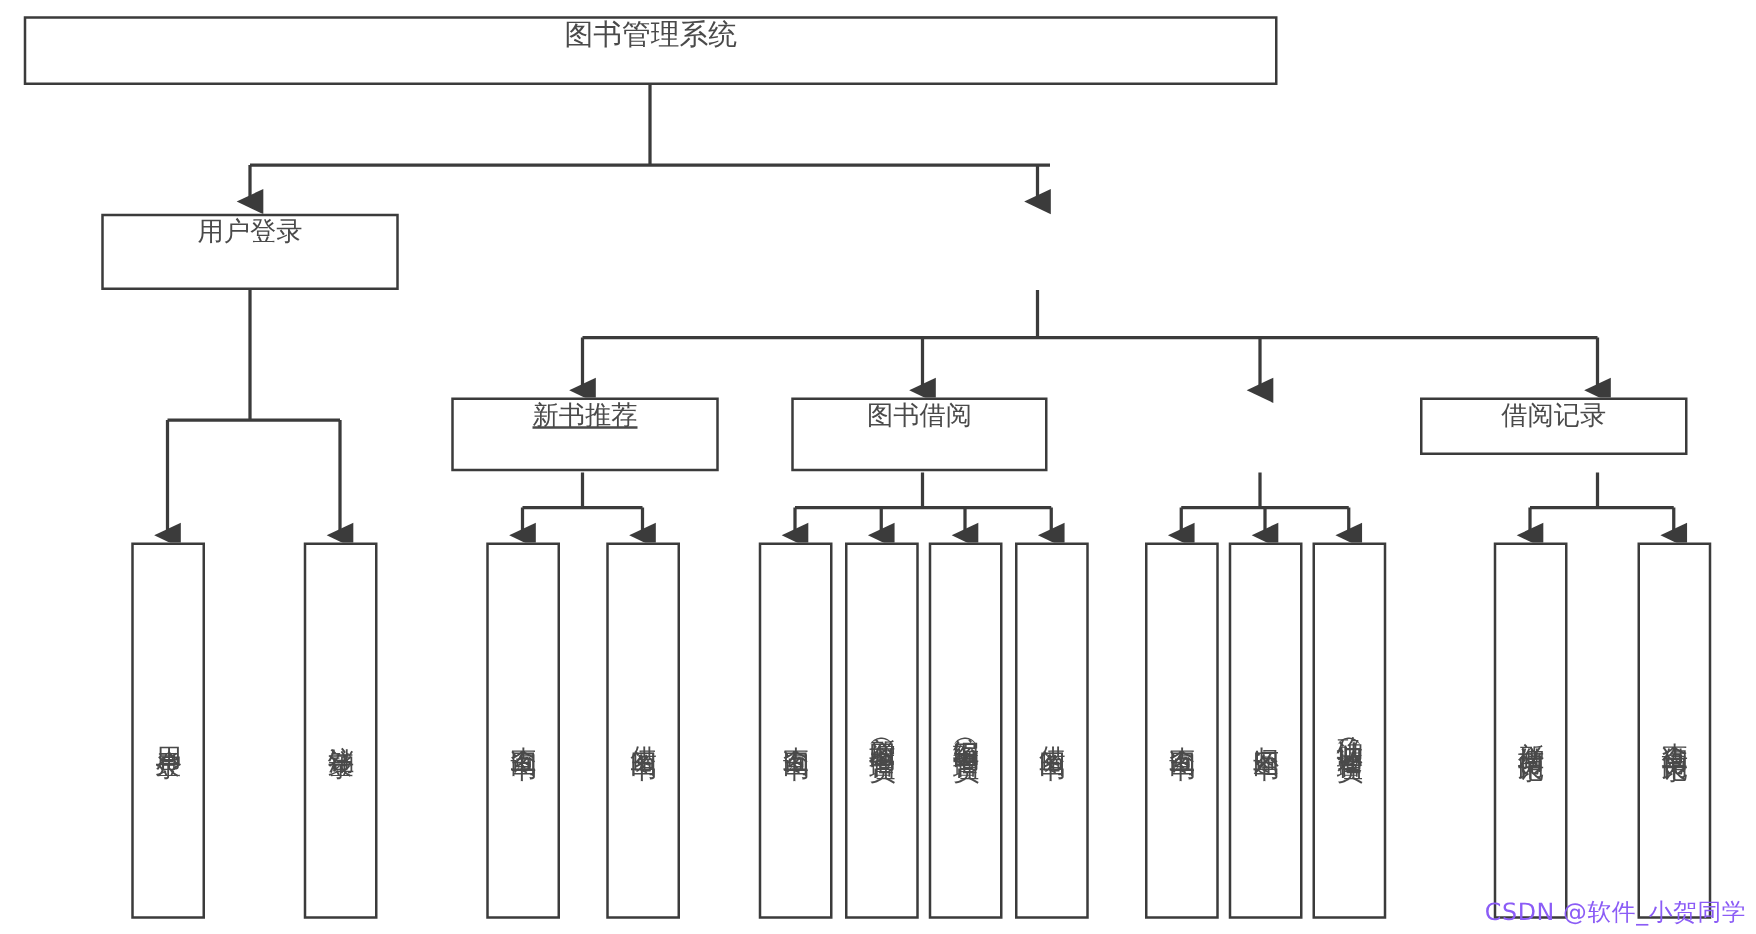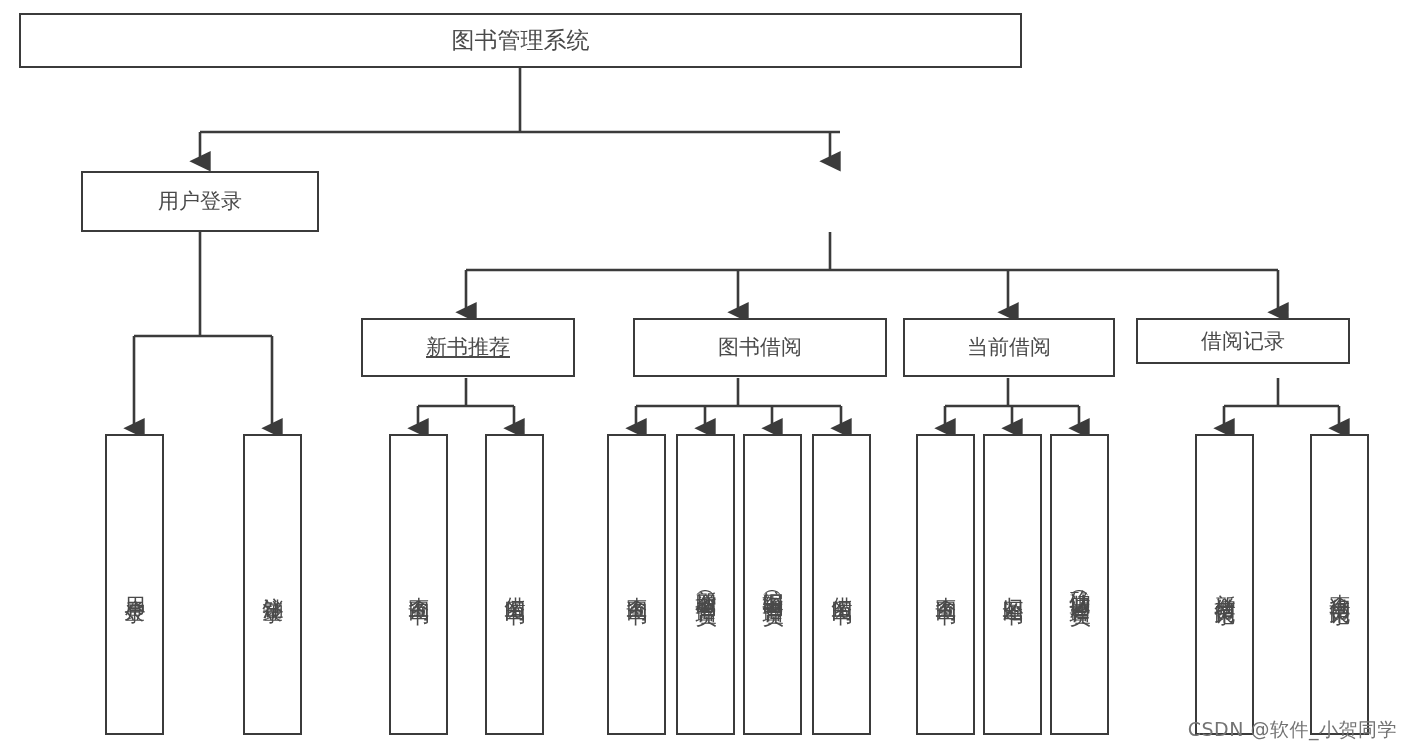--- a/index.html
+++ b/index.html
@@ -26,21 +26,21 @@
     height: 747px;
     pointer-events: none;
   }
   .node {
     position: absolute;
     box-sizing: border-box;
     border: 2.5px solid #3b3b3b;
     background: #ffffff;
     color: #4a4a4a;
     display: flex;
-    align-items: center;
+    align-items: flex-start;
     justify-content: center;
     text-align: center;
     line-height: 1.18;
   }
   .node-root {
     font-size: 23px;
   }
   .node-l1 {
     font-size: 21px;
   }
@@ -55,21 +55,21 @@
   }
   .node-leaf .leaf-text {
     display: block;
     white-space: nowrap;
   }
   #watermark {
     position: absolute;
     right: 8px;
     bottom: 4px;
     font-size: 19px;
-    color: #737373;
+    color: #8b5cf6;
     letter-spacing: 0.5px;
     white-space: nowrap;
     user-select: none;
   }
 </style>
 </head>
 <body>
 
 <div id="diagram-root">
 
@@ -127,25 +127,22 @@
     <span>图书管理系统</span>
   </div>
 
   <div class="node node-l1" style="left:81px; top:171px; width:238px; height:61px;">
     <span>用户登录</span>
   </div>
 
   <div class="node node-l1" style="left:361px; top:318px; width:214px; height:59px;text-decoration:underline;">
     <span>新书推荐</span>
   </div>
-  <div class="node node-l1" style="left:633px; top:318px; width:254px; height:59px;">
+  <div class="node node-l1" style="left:633px; top:318px; width:205px; height:59px;">
     <span>图书借阅</span>
-  </div>
-  <div class="node node-l1" style="left:903px; top:318px; width:212px; height:59px;">
-    <span>当前借阅</span>
   </div>
   <div class="node node-l1" style="left:1136px; top:318px; width:214px; height:46px;">
     <span>借阅记录</span>
   </div>
 
   <div class="node node-leaf" style="left:105px; top:434px; width:59px; height:301px;">
     <span class="leaf-text">用户登录</span>
   </div>
   <div class="node node-leaf" style="left:243px; top:434px; width:59px; height:301px;">
     <span class="leaf-text">注销登录</span>

